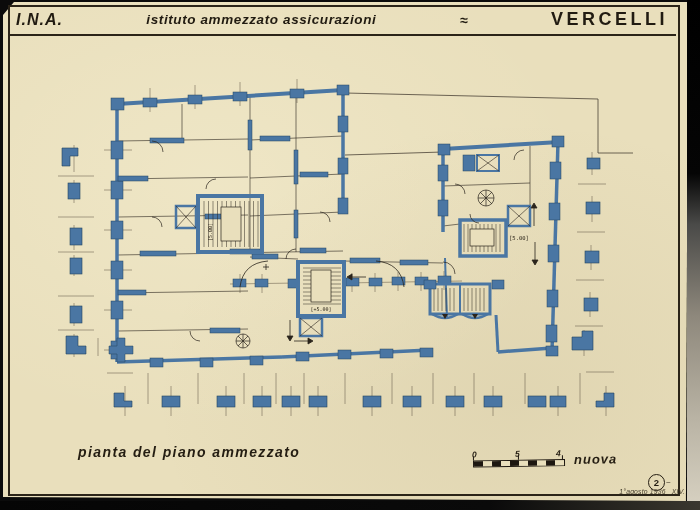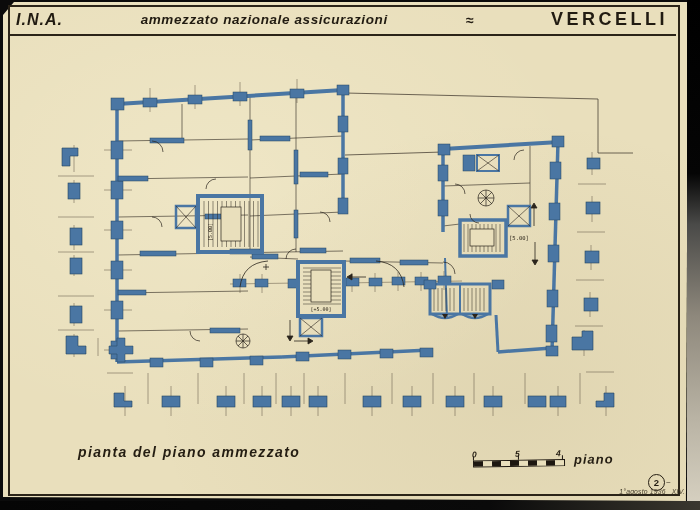--- a/index.html
+++ b/index.html
@@ -67,21 +67,21 @@
 </head>
 <body>
 
 <div class="paper"></div>
 <div class="right-scan-strip"></div>
 <div class="bottom-scan-strip"></div>
 <div class="frame"></div>
 
 <div class="title-band">
   <span class="t-abbr">I.N.A.</span>
-  <span class="t-mid">ammezzato nazionale assicurazioni</span>
+  <span class="t-mid">istituto ammezzato assicurazioni</span>
   <span class="t-sep">≈</span>
   <span class="t-city">VERCELLI</span>
 </div>
 
 <svg class="plan-svg" viewBox="0 0 700 510">
 
   <g stroke="#4a4136" stroke-width="0.8" fill="none">
     <path d="M345,93 L598,99 L598,153 L633,153"></path>
     <line x1="345" y1="155" x2="443" y2="152"></line>
   </g>
@@ -431,18 +431,18 @@
       <span class="sb-cell sb-w"></span>
     <span class="sb-cell sb-b"></span>
       <span class="sb-cell sb-w"></span>
     <span class="sb-cell sb-b"></span>
       <span class="sb-cell sb-w"></span>
     <span class="sb-cell sb-b"></span>
       <span class="sb-cell sb-w"></span>
     <span class="sb-cell sb-b"></span>
       <span class="sb-cell sb-w"></span>
   </div>
-  <span class="sb-unit">piano</span>
+  <span class="sb-unit">nuova</span>
 </div>
 
 <div class="sheet-no">2</div>
 <span class="sheet-tail">~</span>
 <div class="date-note">1°agosto 1936 _XIV.</div>
 
 </body></html>

